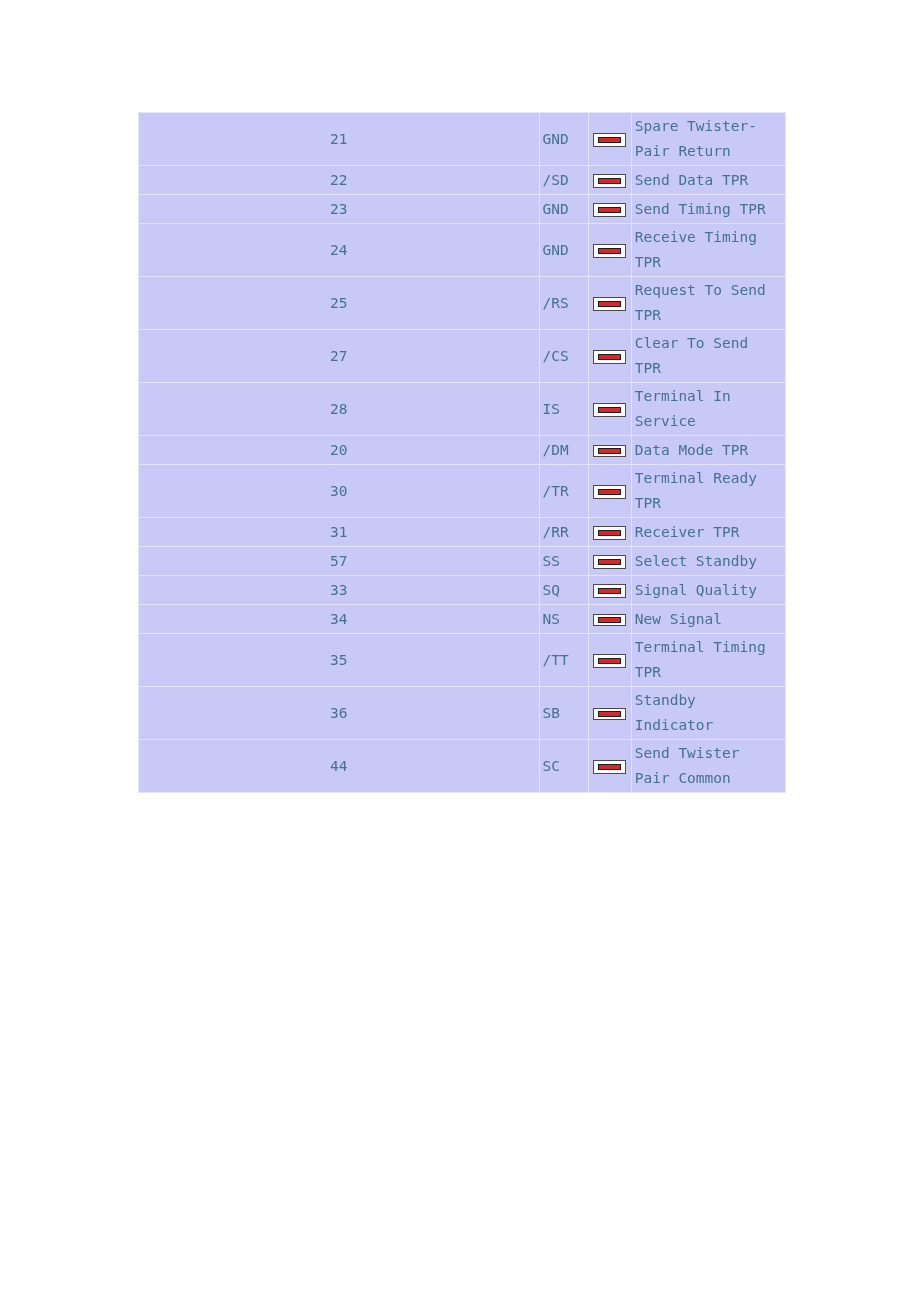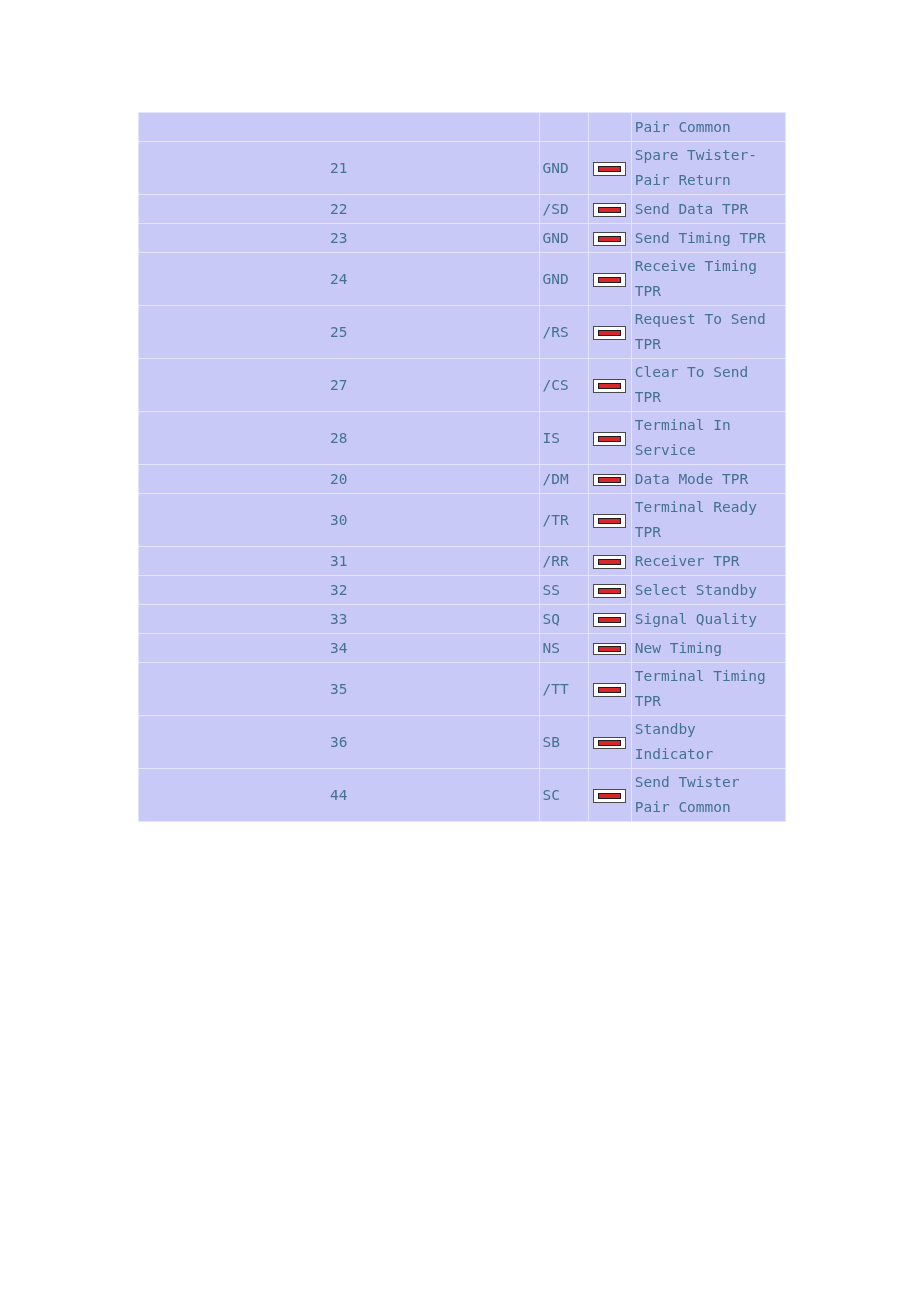--- a/index.html
+++ b/index.html
@@ -95,26 +95,20 @@
 
 <div id="page">
   <table id="pinout-table">
     <colgroup>
       <col class="col-pin">
       <col class="col-sig">
       <col class="col-icon">
       <col class="col-desc">
     </colgroup>
     <tbody id="pinout-body">
-        <tr class="part">
-          <td class="cell-pin"></td>
-          <td class="cell-sig"></td>
-          <td class="cell-icon" style="text-align: center;"></td>
-          <td class="cell-desc">Pair Common</td>
-        </tr>
         <tr class="tall">
           <td class="cell-pin">21</td>
           <td class="cell-sig">GND</td>
           <td class="cell-icon" style="text-align: center;"><span class="brokenimg"></span></td>
           <td class="cell-desc">Spare Twister-Pair Return</td>
         </tr>
         <tr class="norm">
           <td class="cell-pin">22</td>
           <td class="cell-sig">/SD</td>
           <td class="cell-icon" style="text-align: center;"><span class="brokenimg"></span></td>
@@ -162,36 +156,36 @@
           <td class="cell-icon" style="text-align: center;"><span class="brokenimg"></span></td>
           <td class="cell-desc">Terminal Ready TPR</td>
         </tr>
         <tr class="norm">
           <td class="cell-pin">31</td>
           <td class="cell-sig">/RR</td>
           <td class="cell-icon" style="text-align: center;"><span class="brokenimg"></span></td>
           <td class="cell-desc">Receiver TPR</td>
         </tr>
         <tr class="norm">
-          <td class="cell-pin">32</td>
+          <td class="cell-pin">57</td>
           <td class="cell-sig">SS</td>
           <td class="cell-icon" style="text-align: center;"><span class="brokenimg"></span></td>
           <td class="cell-desc">Select Standby</td>
         </tr>
         <tr class="norm">
           <td class="cell-pin">33</td>
           <td class="cell-sig">SQ</td>
           <td class="cell-icon" style="text-align: center;"><span class="brokenimg"></span></td>
           <td class="cell-desc">Signal Quality</td>
         </tr>
         <tr class="norm">
           <td class="cell-pin">34</td>
           <td class="cell-sig">NS</td>
           <td class="cell-icon" style="text-align: center;"><span class="brokenimg short"></span></td>
-          <td class="cell-desc">New Timing</td>
+          <td class="cell-desc">New Signal</td>
         </tr>
         <tr class="tall">
           <td class="cell-pin">35</td>
           <td class="cell-sig">/TT</td>
           <td class="cell-icon" style="text-align: center;"><span class="brokenimg"></span></td>
           <td class="cell-desc">Terminal Timing TPR</td>
         </tr>
         <tr class="tall">
           <td class="cell-pin">36</td>
           <td class="cell-sig">SB</td>

